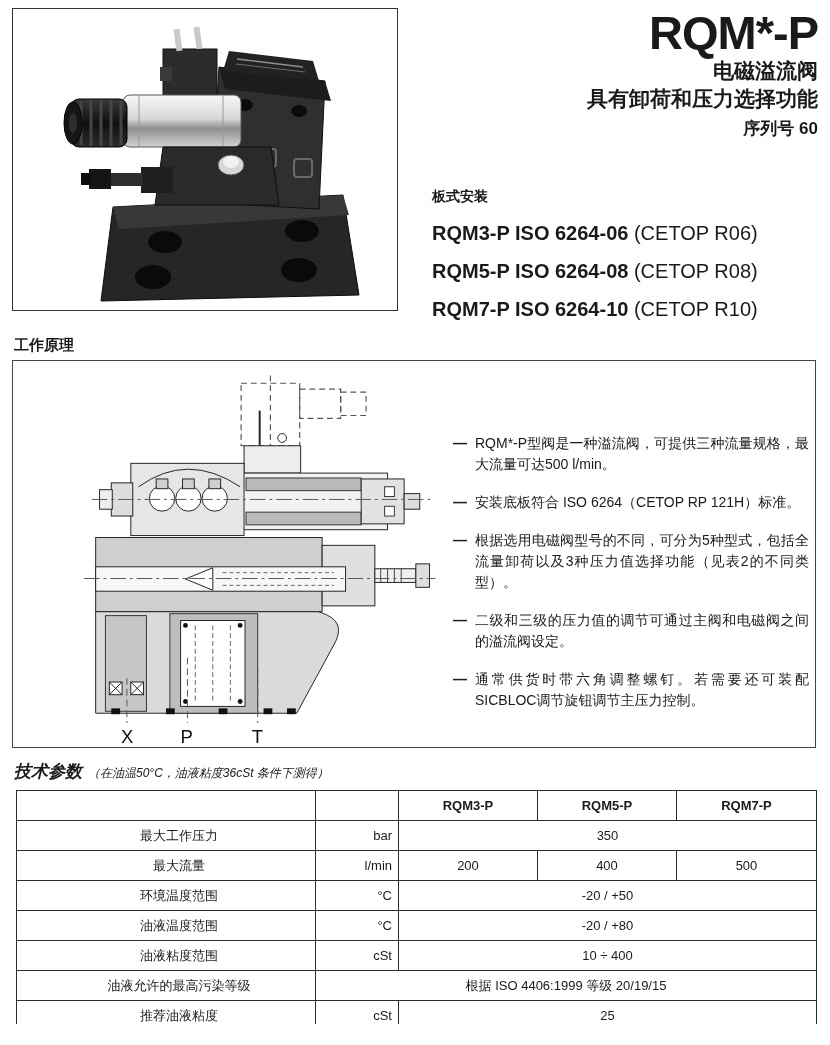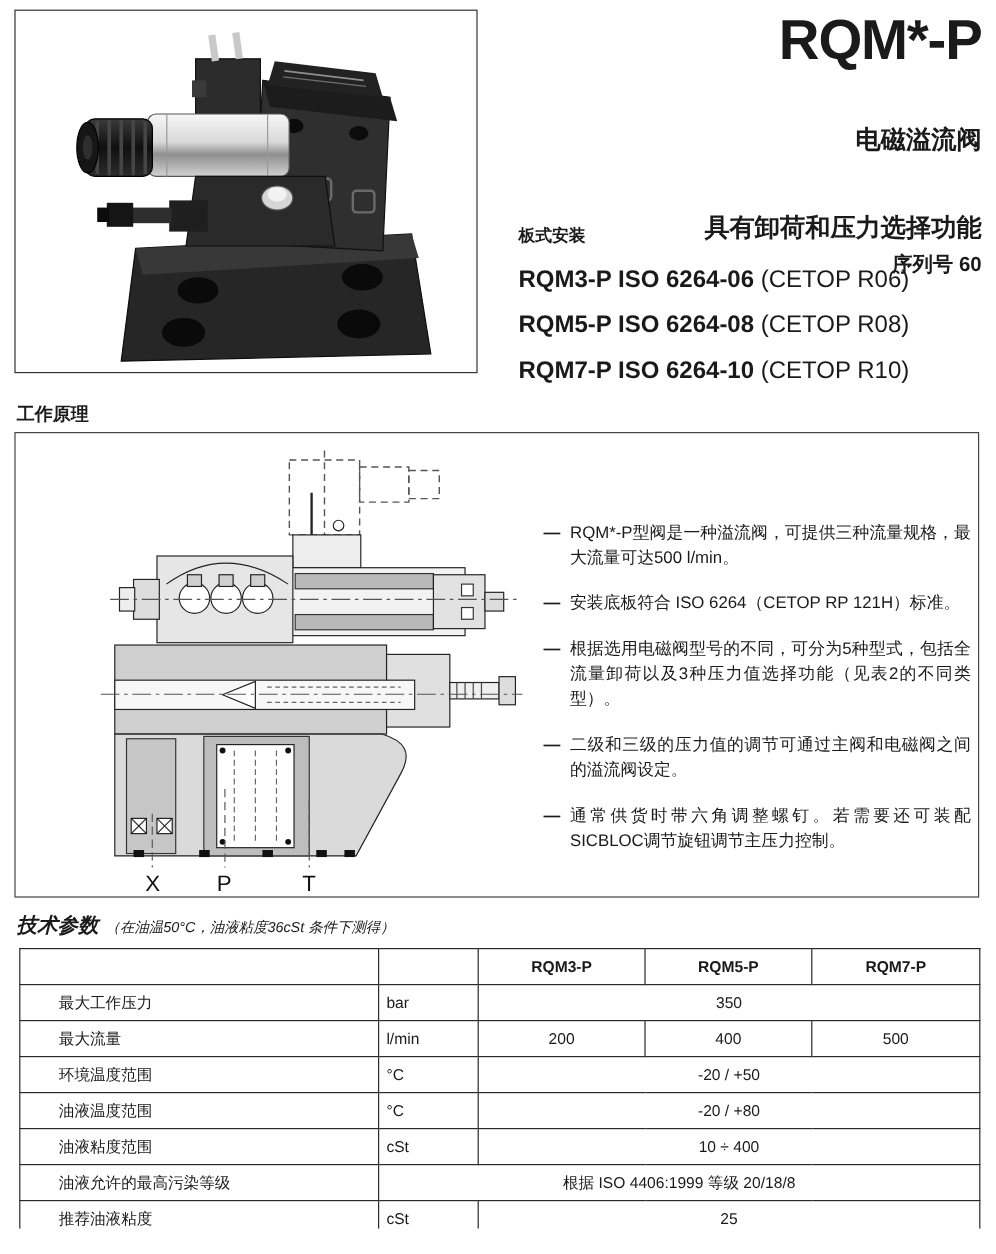--- a/index.html
+++ b/index.html
@@ -31,21 +31,20 @@
     margin:0;
     font-size:47px;
     font-weight:bold;
     letter-spacing:-1px;
     line-height:1.05;
   }
   .subtitle{
     font-size:21px;
     font-weight:bold;
     line-height:1.3;
-    margin-top:46px;
   }
   .series{
     font-size:17px;
     font-weight:bold;
     margin-top:5px;
   }
   .mounting-block{
     position:absolute;left:432px;top:188px;
   }
   .mounting-label{
@@ -112,22 +111,22 @@
     table-layout:fixed;
   }
   .spec-table td,.spec-table th{
     border:1px solid #2a2a2a;
     height:30px;
     padding:0 6px;
     box-sizing:border-box;
     font-weight:normal;
   }
   .spec-table th{font-weight:bold;text-align:center;}
-  .spec-table td.label{text-align:left;padding-left:32px;}
-  .spec-table td.unit{text-align:left;}
+  .spec-table td.label{text-align:center;padding-left:32px;}
+  .spec-table td.unit{text-align:right;}
   .spec-table td.val{text-align:center;}
 </style>
 </head>
 <body>
 
 <div class="page">
 
   <div class="photo-box">
     <svg width="384" height="301" viewBox="0 0 384 301">
       <defs>
@@ -363,21 +362,21 @@
           <td class="unit">°C</td>
           <td class="val" colspan="3">-20 / +80</td>
         </tr>
         <tr>
           <td class="label">油液粘度范围</td>
           <td class="unit">cSt</td>
           <td class="val" colspan="3">10 ÷ 400</td>
         </tr>
         <tr>
           <td class="label">油液允许的最高污染等级</td>
-          <td class="val" colspan="4">根据 ISO 4406:1999  等级 20/18/8</td>
+          <td class="val" colspan="4">根据 ISO 4406:1999  等级 20/19/15</td>
         </tr>
         <tr>
           <td class="label">推荐油液粘度</td>
           <td class="unit">cSt</td>
           <td class="val" colspan="3">25</td>
         </tr>
       </tbody>
   </table>
 
 </div>

